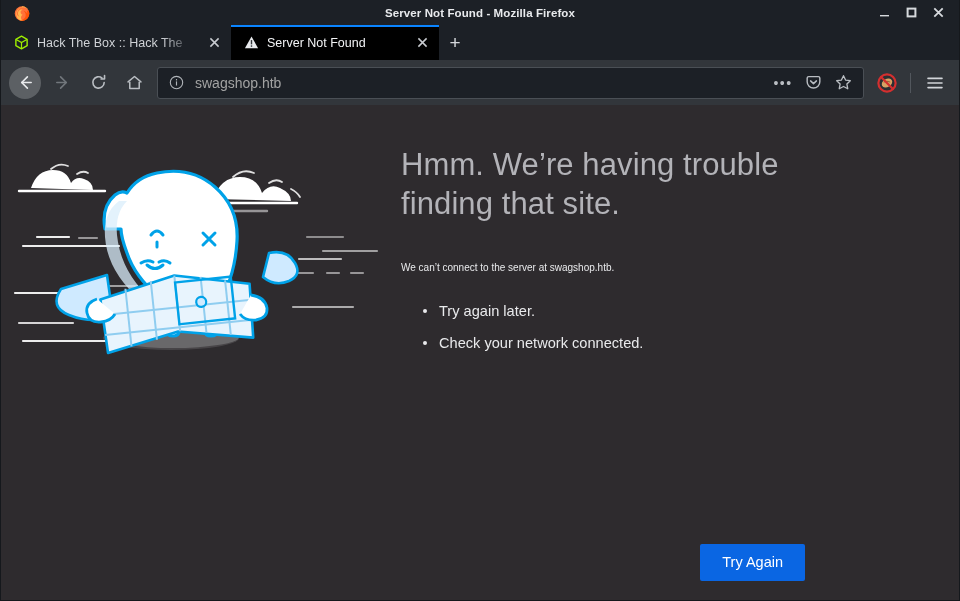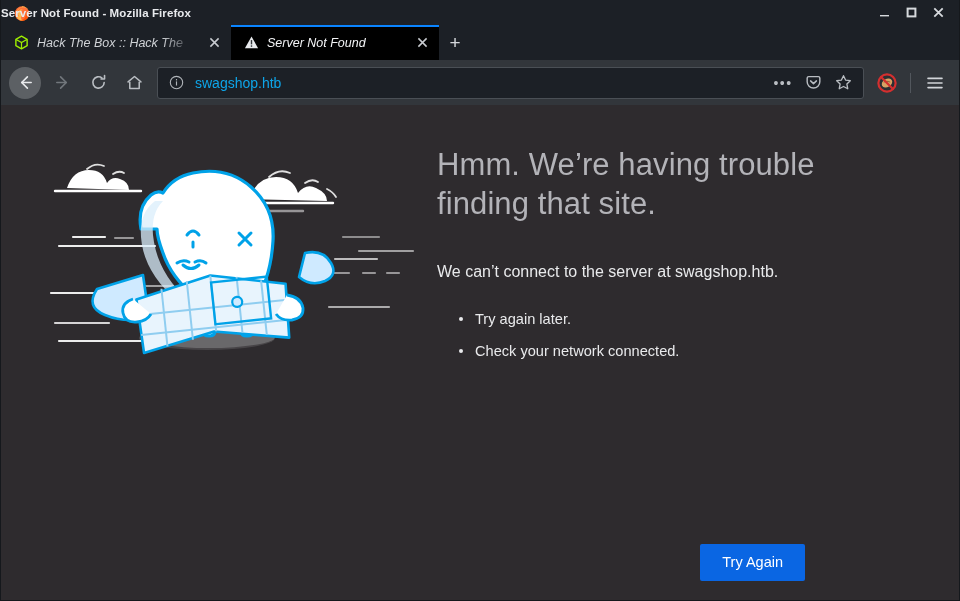--- a/index.html
+++ b/index.html
@@ -37,21 +37,21 @@
   .ff-logo {
     width: 18px; height: 18px;
     margin-left: 6px;
     position: relative;
     flex: 0 0 auto;
   }
   .ff-logo svg { display: block; }
   .title-text {
     position: absolute;
     left: 0; right: 0;
-    text-align: left;
+    text-align: center;
     font-size: 11.5px;
     font-weight: bold;
     color: #e8eaed;
     letter-spacing: .1px;
     pointer-events: none;
   }
   .win-controls {
     margin-left: auto;
     display: flex;
     align-items: center;
@@ -103,21 +103,20 @@
     width: 16px; height: 16px;
     flex: 0 0 auto;
     display: flex; align-items: center; justify-content: center;
   }
   .tab .tab-label {
     flex: 1 1 auto;
     white-space: nowrap;
     overflow: hidden;
     font-size: 12.5px;
     line-height: 16px;
-    font-style: italic;
   }
   .tab.inactive .tab-label {
     -webkit-mask-image: linear-gradient(to right, #000 78%, transparent 99%);
     mask-image: linear-gradient(to right, #000 78%, transparent 99%);
   }
   .tab-close {
     width: 18px; height: 18px;
     flex: 0 0 auto;
     display: flex; align-items: center; justify-content: center;
     color: #c9ccd1;
@@ -173,21 +172,21 @@
   .url-info {
     width: 17px; height: 17px;
     flex: 0 0 auto;
     color: #b0b4b9;
     margin-right: 10px;
     display: flex; align-items: center; justify-content: center;
   }
   .url-text {
     flex: 1 1 auto;
     font-size: 14px;
-    color: #0ea5e9;
+    color: #a3a3a3;
     white-space: nowrap;
     overflow: hidden;
   }
   .url-actions { display: flex; align-items: center; gap: 2px; flex: 0 0 auto; }
   .url-icon {
     width: 28px; height: 28px;
     display: flex; align-items: center; justify-content: center;
     color: #b9bdc2;
   }
   .dots { letter-spacing: 1.5px; font-size: 14px; line-height: 1; color: #b9bdc2; }
@@ -211,21 +210,20 @@
     color: #d2d5d9;
     flex: 0 0 auto;
   }
 
   
   .content {
     flex: 1 1 auto;
     background: #2e2b2e;
     position: relative;
     overflow: hidden;
-    padding-left: 36px;
   }
   .neterror {
     display: flex;
     padding: 36px 30px 0 0;
   }
   .illo-col {
     width: 400px;
     flex: 0 0 400px;
     position: relative;
     height: 330px;
@@ -239,21 +237,21 @@
   h1.neterror-title {
     font-size: 31px;
     font-weight: 300;
     line-height: 1.26;
     color: #b3b3b8;
     letter-spacing: .1px;
     margin-bottom: 38px;
     white-space: pre-line;
   }
   p.short-desc {
-    font-size: 16px;
+    font-size: 10px;
     color: #e9eaec;
     line-height: 1.4;
     margin-bottom: 26px;
   }
   p.long-desc-head {
     font-size: 14.6px;
     font-weight: bold;
     color: #f2f3f4;
     line-height: 1.42;
     margin-bottom: 12px;

